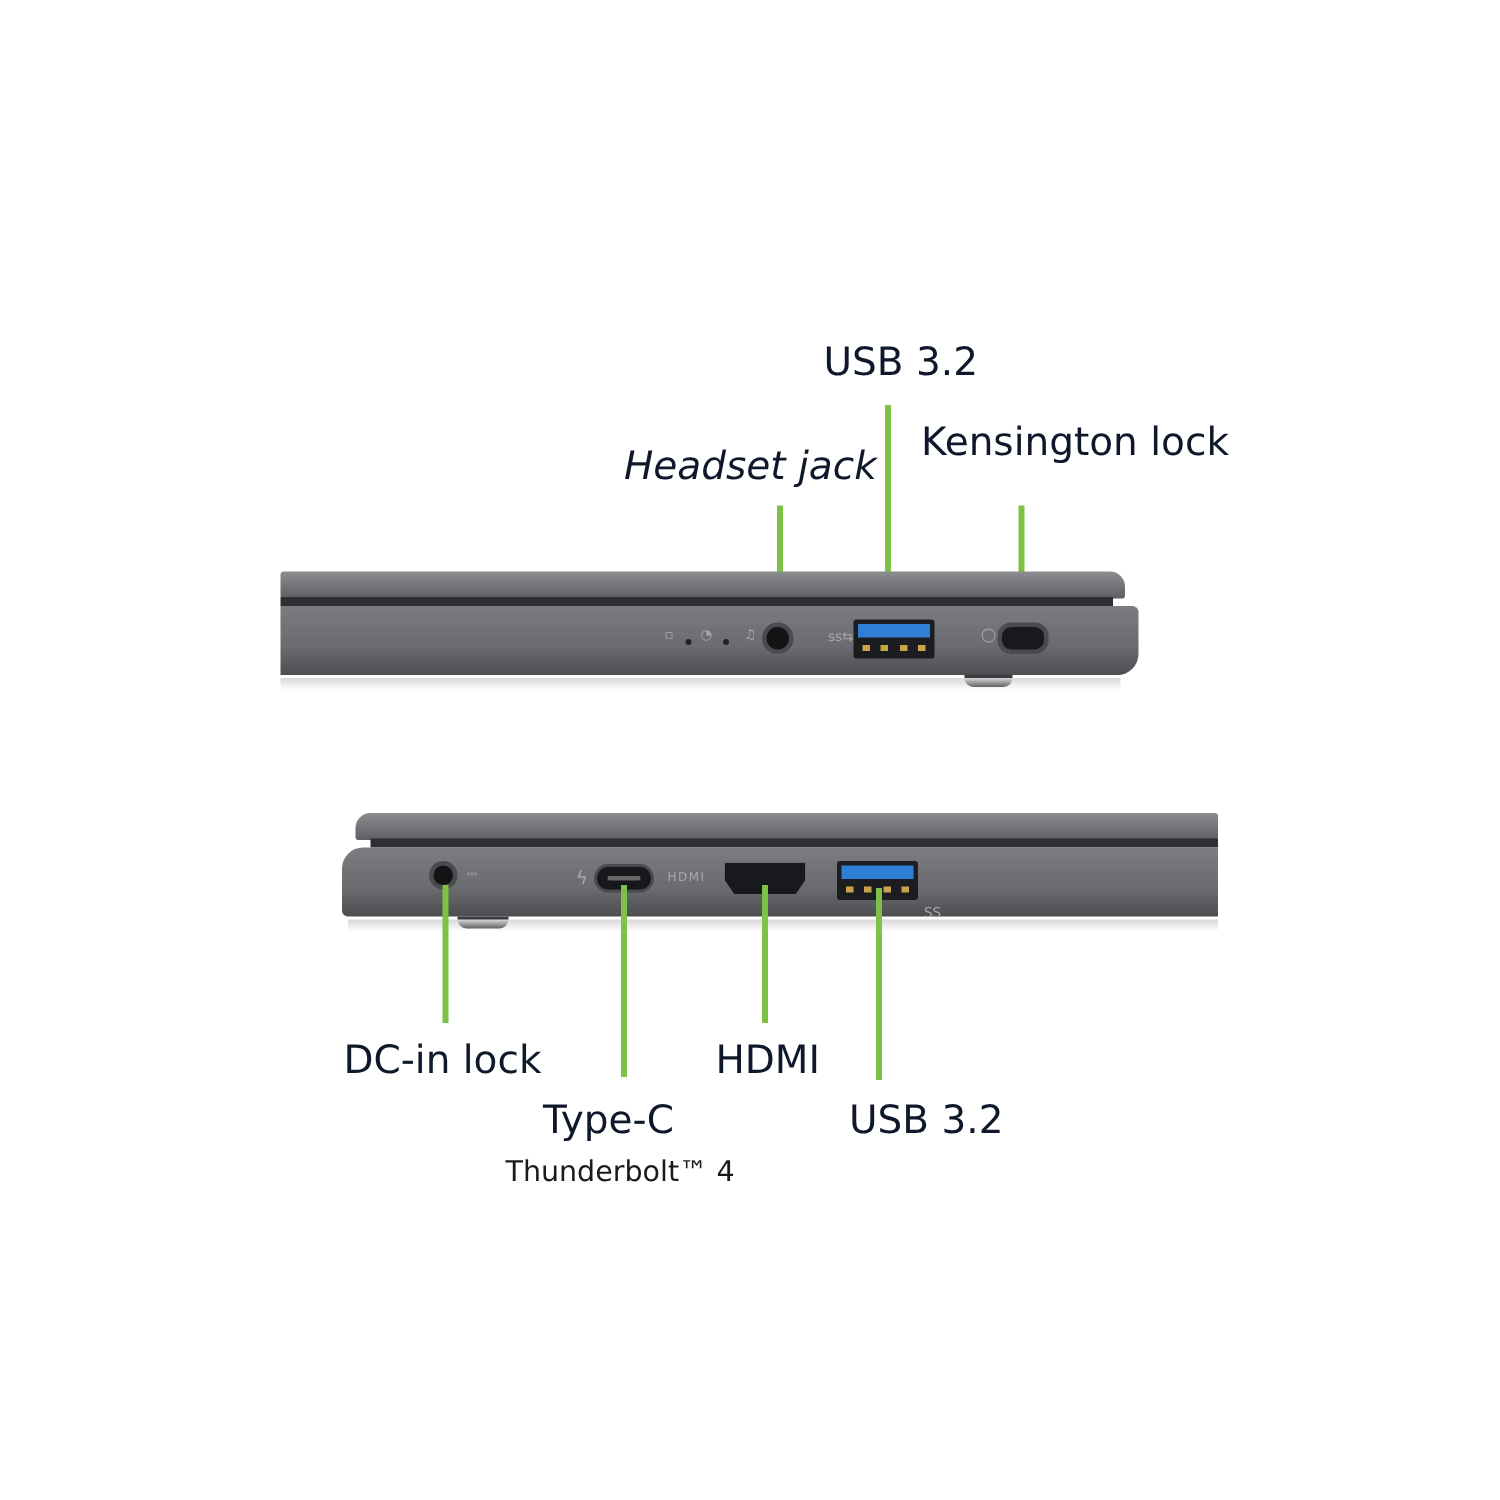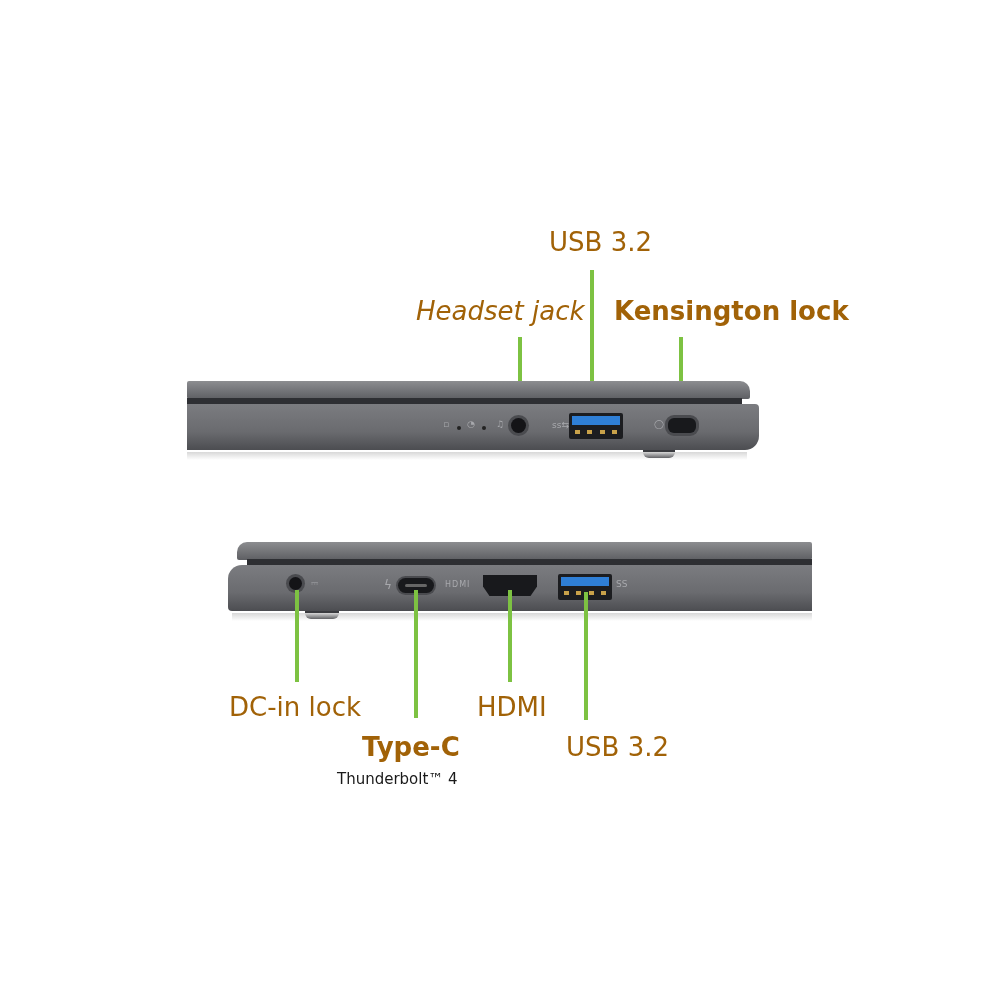--- a/index.html
+++ b/index.html
@@ -1,18 +1,18 @@
 <!DOCTYPE html>
 <html><head>
 <meta charset="utf-8">
 <style>
   html,body{margin:0;padding:0;background:#ffffff;}
   body{width:1000px;height:1000px;position:relative;overflow:hidden;font-family:"DejaVu Sans","Liberation Sans",sans-serif;color:#1a1a1a;}
-  .label{position:absolute;font-size:26px;white-space:nowrap;color:#a16207;}
-  .sublabel{position:absolute;font-size:15px;white-space:nowrap;color:#1a1a1a;}
+  .label{position:absolute;font-size:26px;white-space:nowrap;color:#0f172a;}
+  .sublabel{position:absolute;font-size:19px;white-space:nowrap;color:#1a1a1a;}
   .line{position:absolute;width:4px;background:var(--green);}
   
   .lid{position:absolute;background:linear-gradient(#8c8d90,#5e5f63);border-radius:3px;}
   .gap{position:absolute;background:#2e2f33;}
   .base{position:absolute;background:linear-gradient(#7b7c80,#6a6b6f 60%,#4c4d51);}
   .shadow{position:absolute;background:linear-gradient(#d8d8d8,rgba(255,255,255,0));height:8px;}
   .foot{position:absolute;background:#3a3b3f;border-radius:0 0 6px 6px;}
   .usb{position:absolute;background:#1c1d20;border-radius:2px;}
   .usb .blue{position:absolute;left:3px;right:3px;top:3px;height:9px;background:#2f7fd6;}
   .usb .pins{position:absolute;left:6px;right:6px;bottom:5px;display:flex;justify-content:space-between;}
@@ -26,21 +26,21 @@
   .dot{position:absolute;width:4px;height:4px;border-radius:50%;background:#1a1a1a;}
 </style>
 </head>
 <body>
 
 <div style="--green:#7dc242;">
 
   <div>
     <div class="label" style="left:549px;top:227px;">USB 3.2</div>
     <div class="label" style="left:416px;top:296px;font-style:italic;">Headset jack</div>
-    <div class="label" style="left:614px;top:296px;font-weight:bold;">Kensington lock</div>
+    <div class="label" style="left:614px;top:280px;">Kensington lock</div>
 
     <div class="line" style="left:590px;top:270px;height:152px;background:#7dc242;"></div>
     <div class="line" style="left:518px;top:337px;height:88px;background:#7dc242;"></div>
     <div class="line" style="left:679px;top:337px;height:88px;background:#7dc242;"></div>
 
     <div class="lid" style="left:187px;top:381px;width:563px;height:18px;border-radius:2px 10px 2px 2px;"></div>
     <div class="gap" style="left:187px;top:398px;width:555px;height:6px;"></div>
     <div class="base" style="left:187px;top:404px;width:572px;height:46px;border-radius:0 4px 14px 0;"></div>
     <div class="foot" style="left:643px;top:450px;width:32px;height:8px;"></div>
     <div class="shadow" style="left:187px;top:452px;width:560px;"></div>
@@ -89,26 +89,26 @@
 
     <div class="usb" style="left:558px;top:574px;width:54px;height:26px;">
       <div class="blue"></div>
       <div class="pins">
           <i></i>
           <i></i>
           <i></i>
           <i></i>
         </div>
     </div>
-    <span class="tiny" style="left:616px;top:579px;">SS</span>
+    <span class="tiny" style="left:616px;top:604px;">SS</span>
 
     <div class="line" style="left:295px;top:590px;height:92px;background:#7dc242;"></div>
     <div class="line" style="left:414px;top:590px;height:128px;background:#7dc242;"></div>
     <div class="line" style="left:508px;top:590px;height:92px;background:#7dc242;"></div>
     <div class="line" style="left:584px;top:592px;height:128px;background:#7dc242;"></div>
 
     <div class="label" style="left:229px;top:692px;">DC-in lock</div>
     <div class="label" style="left:477px;top:692px;">HDMI</div>
-    <div class="label" style="left:362px;top:732px;font-weight:bold;">Type-C</div>
+    <div class="label" style="left:362px;top:732px;">Type-C</div>
     <div class="sublabel" style="left:337px;top:770px;">Thunderbolt™ 4</div>
     <div class="label" style="left:566px;top:732px;">USB 3.2</div>
   </div>
 </div>
 
 </body></html>

